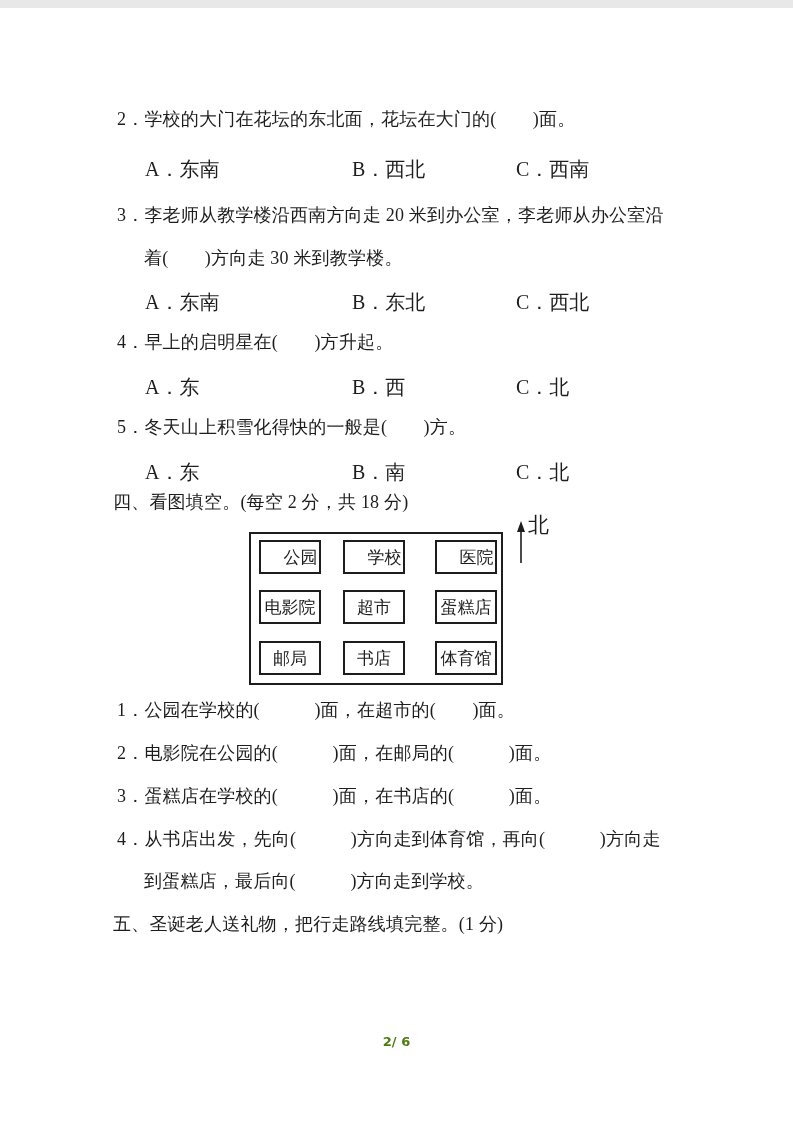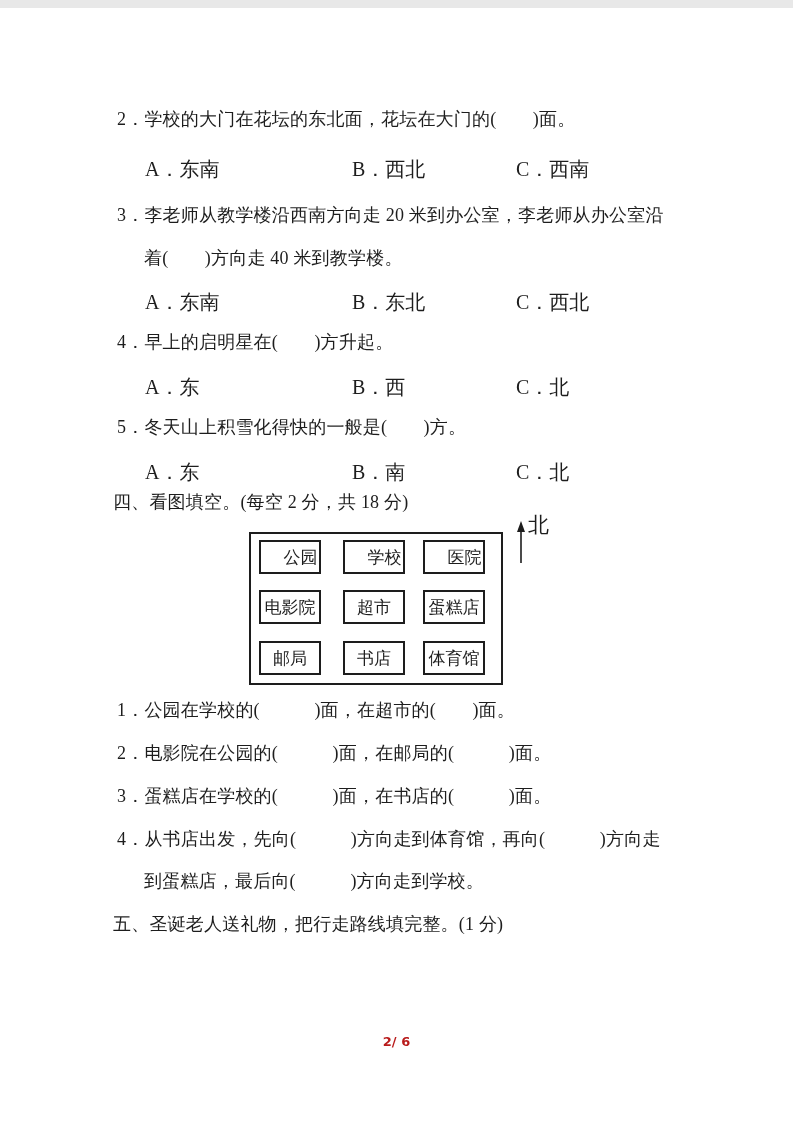--- a/index.html
+++ b/index.html
@@ -20,45 +20,45 @@
   .opt-c { left:399px; }
   .map-box {
     position:absolute; left:249px; top:524px; width:254px; height:153px;
     border:2px solid #1d1d1d; box-sizing:border-box;
   }
   .cell {
     position:absolute; width:62px; height:34px; box-sizing:border-box;
     border:2px solid #1d1d1d; display:flex; align-items:center;
     justify-content:center; font-size:17px; white-space:nowrap;
   }
-  .c0 { left:8px; } .c1 { left:92px; } .c2 { left:172px; }
+  .c0 { left:8px; } .c1 { left:92px; } .c2 { left:184px; }
   .r0 { top:6px;padding-left:21px; } .r1 { top:56px; } .r2 { top:107px; }
   .north { position:absolute; left:508px; top:505px; width:60px; height:52px; }
   .north svg { position:absolute; left:0; top:8px; }
   .north .nlabel { position:absolute; left:20px; top:-2px; font-size:21px; }
   .footer {
     position:absolute; left:0; top:1026px; width:100%; text-align:center;
     font-family:"DejaVu Sans","Liberation Sans",sans-serif;
-    font-weight:bold; font-size:13px; color:#b91c1c;
+    font-weight:bold; font-size:13px; color:#4d7c0f;
   }
 </style>
 </head>
 <body>
 
 <div class="page">
 
   <div class="t" style="left:117px; top:100px;">2．学校的大门在花坛的东北面，花坛在大门的(　　)面。</div>
   <div class="opts" style="left:117px; top:148px;">
     <span class="opt-a">A．东南</span>
     <span class="opt-b">B．西北</span>
     <span class="opt-c">C．西南</span>
   </div>
 
   <div class="t" style="left:117px; top:196px;">3．李老师从教学楼沿西南方向走 20 米到办公室，李老师从办公室沿</div>
-  <div class="t" style="left:144px; top:239px;">着(　　)方向走 40 米到教学楼。</div>
+  <div class="t" style="left:144px; top:239px;">着(　　)方向走 30 米到教学楼。</div>
   <div class="opts" style="left:117px; top:281px;">
     <span class="opt-a">A．东南</span>
     <span class="opt-b">B．东北</span>
     <span class="opt-c">C．西北</span>
   </div>
 
   <div class="t" style="left:117px; top:323px;">4．早上的启明星在(　　)方升起。</div>
   <div class="opts" style="left:117px; top:366px;">
     <span class="opt-a">A．东</span>
     <span class="opt-b">B．西</span>

